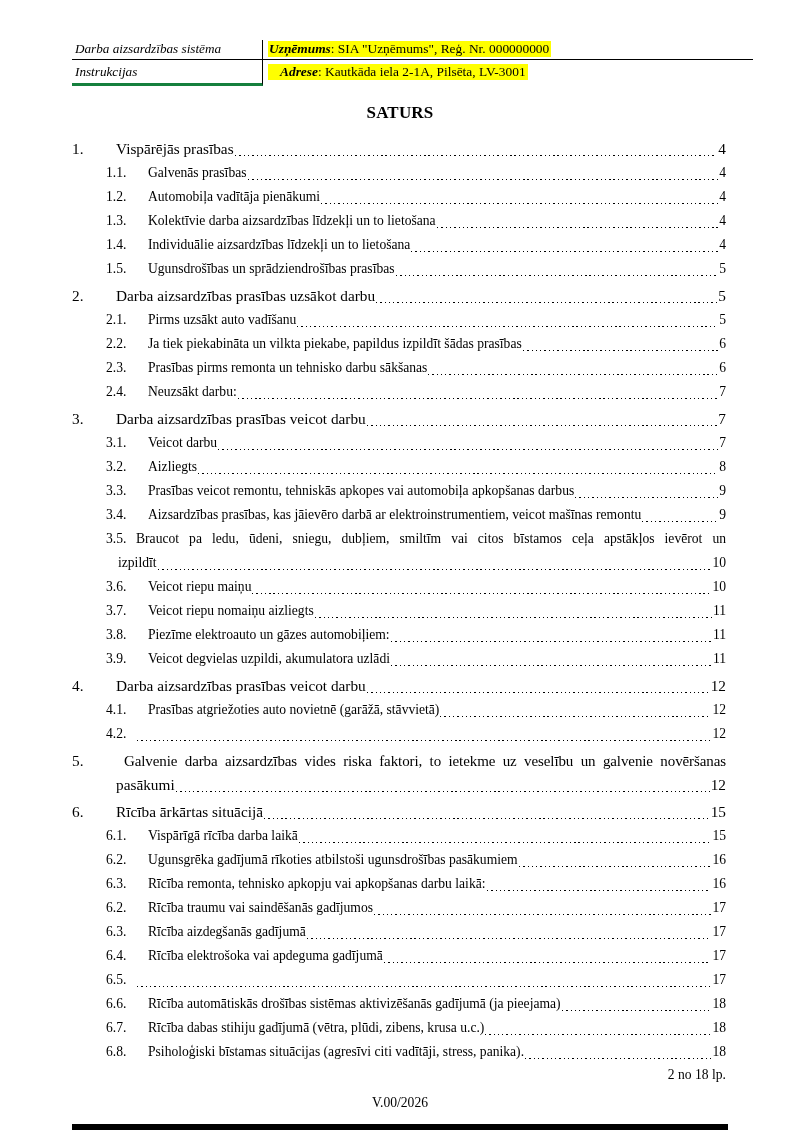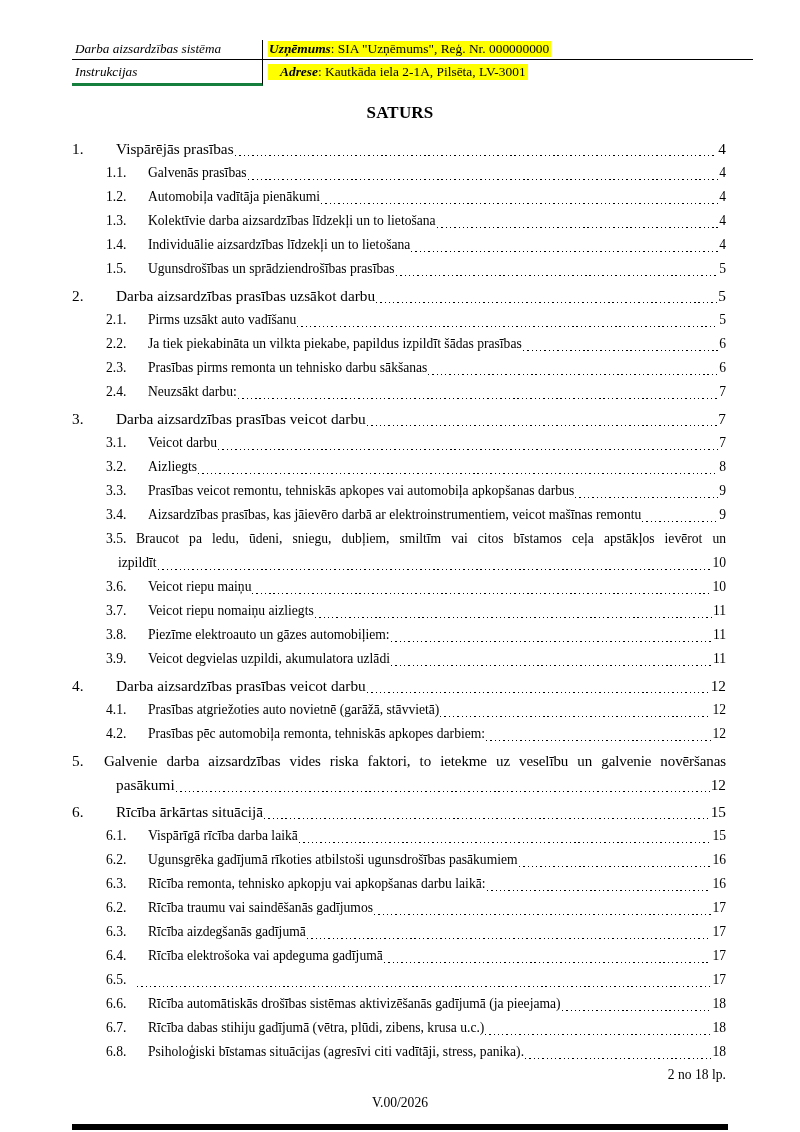--- a/index.html
+++ b/index.html
@@ -34,21 +34,21 @@
   .txt { white-space:nowrap; flex:0 0 auto;margin-left:12px; }
   .dots {
     flex:1 1 auto; min-width:6px; margin:0 1px;
     background-image:repeating-linear-gradient(90deg,#000 0,#000 1.3px,transparent 1.3px,transparent 4.3px);
     background-repeat:no-repeat; background-size:100% 1.4px;
     background-position:left calc(100% - 5px);
   }
   .pg { flex:0 0 auto; }
   .l1, .l2 { display:flex; line-height:24px; }
   .jtext { flex:1 1 auto; text-align:justify; text-align-last:justify; white-space:normal; overflow:hidden; max-height:24px; }
-  .lvl1 .jtext { font-size:15px; letter-spacing:-0.1px; }
+  .lvl1 .jtext { font-size:15px; letter-spacing:-0.1px;margin-left:20px; }
   .lvl1 .l2 { padding-left:32px; }
   
   .pginfo { text-align:right; margin:3px 74px 12px 72px; font-size:13.6px; line-height:16px; }
   .version { text-align:center; font-size:13.6px; line-height:16px; margin-top:2px; }
   .bottom-bar { position:absolute; left:72px; bottom:2px; width:656px; height:6px; background:#000; }
 </style>
 </head>
 <body>
 
 <div class="page">
@@ -209,21 +209,20 @@
         <span class="pg">12</span>
       </div>
       <div class="row lvl2">
         <span class="num">4.1.</span>
         <span class="txt">Prasības atgriežoties auto novietnē (garāžā, stāvvietā)</span>
         <span class="dots"></span>
         <span class="pg">12</span>
       </div>
       <div class="row lvl2">
         <span class="num">4.2.</span>
-        <span class="txt">Prasības pēc automobiļa remonta, tehniskās apkopes darbiem:</span>
         <span class="dots"></span>
         <span class="pg">12</span>
       </div>
       <div class="row lvl1 two">
         <div class="l1">
           <span class="num">5.</span>
           <span class="jtext">Galvenie darba aizsardzības vides riska faktori, to ietekme uz veselību un galvenie novēršanas</span>
         </div>
         <div class="l2">
           <span class="txt">pasākumi</span>

